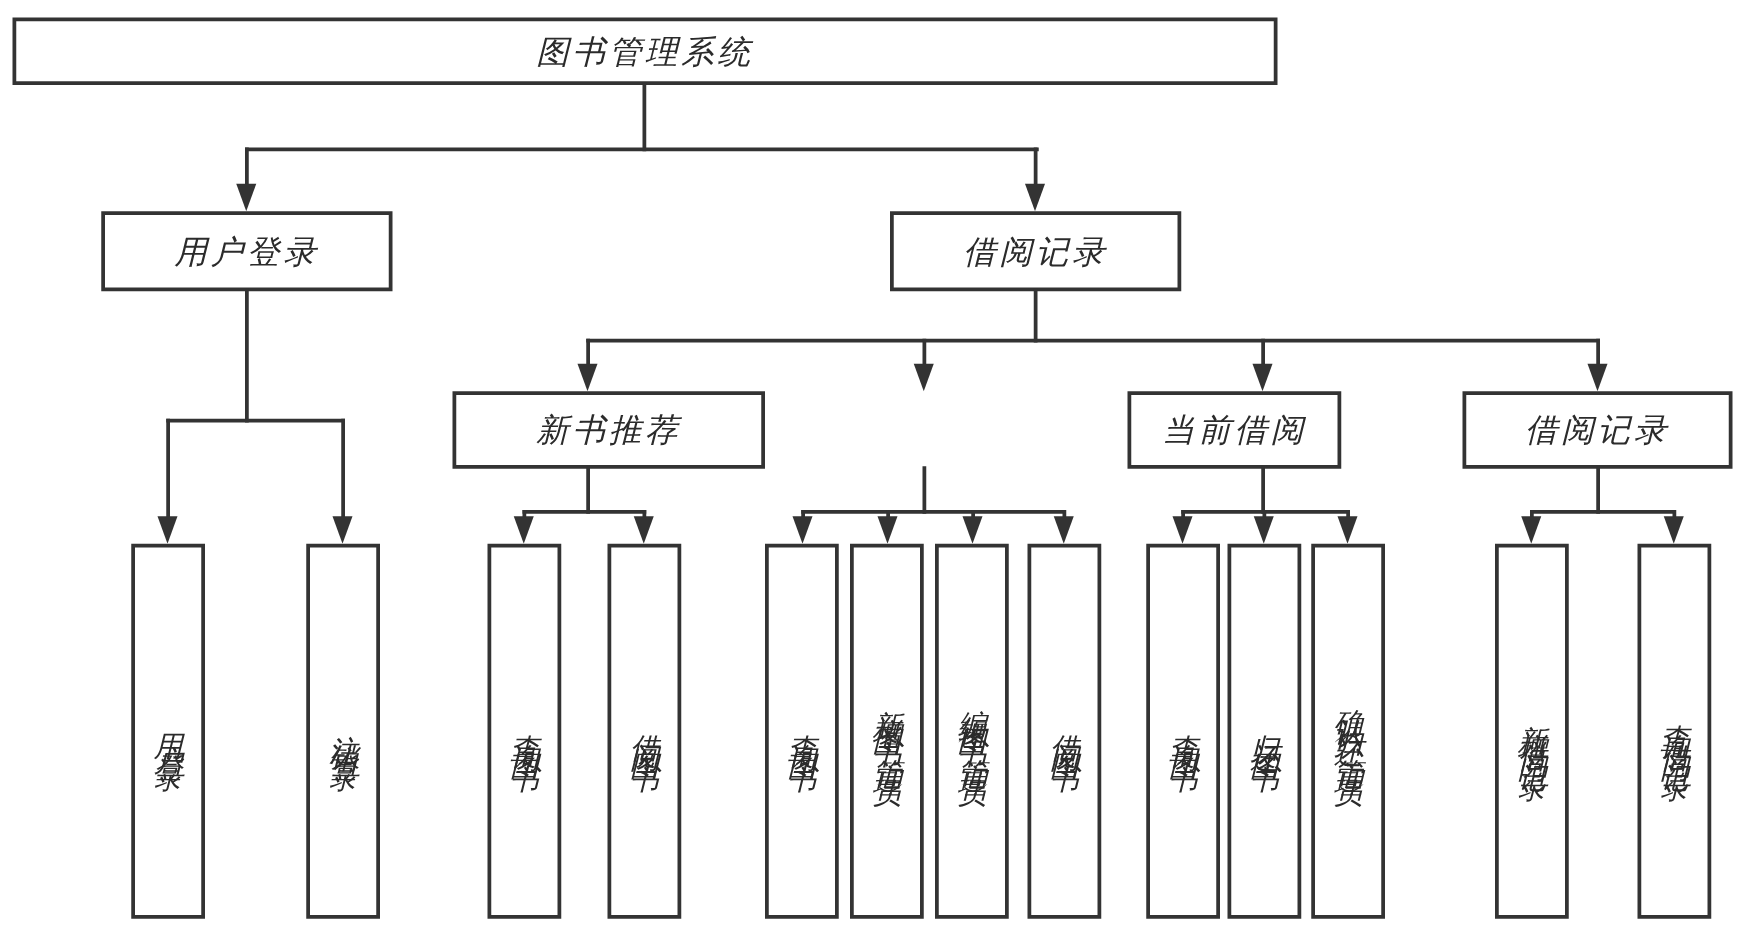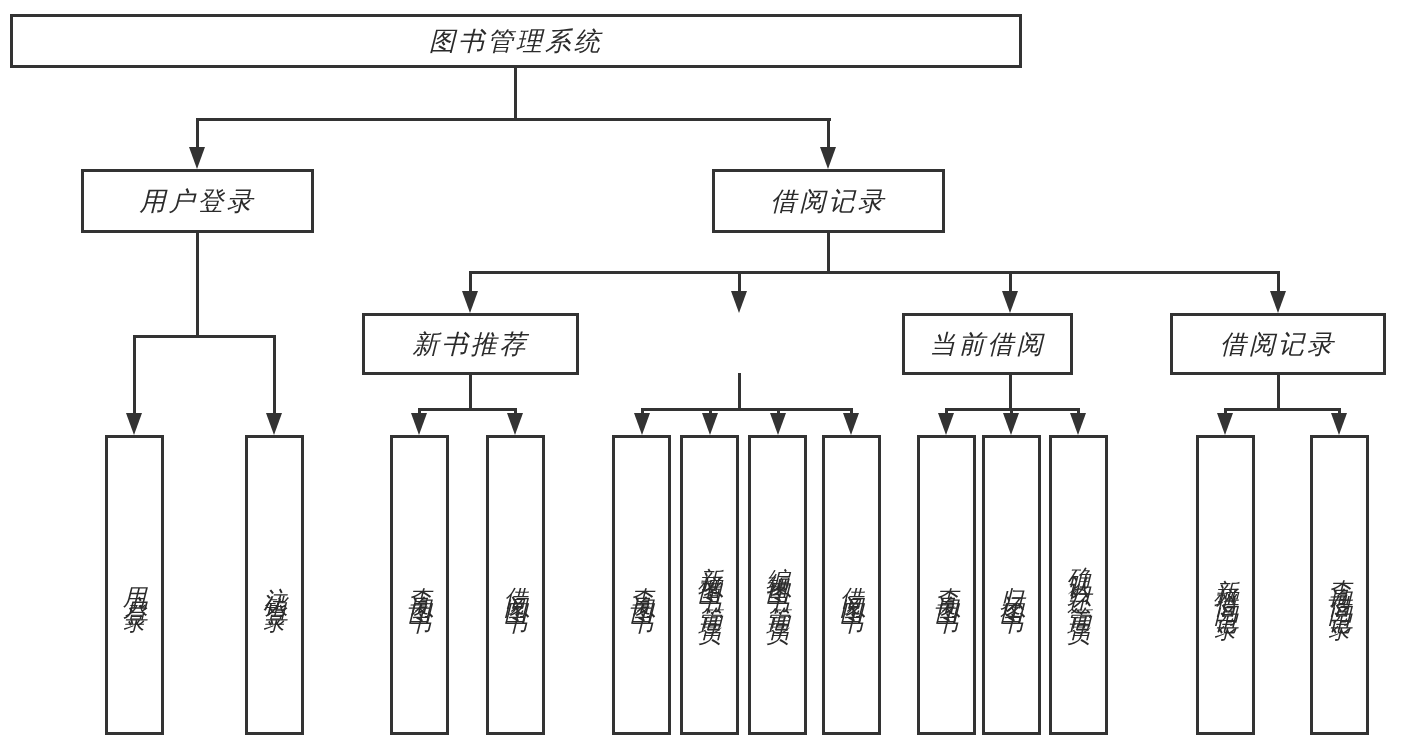--- a/index.html
+++ b/index.html
@@ -68,21 +68,21 @@
   <div class="hline" style="left:469px;top:271px;width:811px"></div>
   <div class="vline" style="left:469px;top:271px;height:24px"></div>
   <div class="arrow" style="left:462px;top:291px"></div>
   <div class="vline" style="left:738px;top:271px;height:24px"></div>
   <div class="arrow" style="left:731px;top:291px"></div>
   <div class="vline" style="left:1009px;top:271px;height:24px"></div>
   <div class="arrow" style="left:1002px;top:291px"></div>
   <div class="vline" style="left:1277px;top:271px;height:24px"></div>
   <div class="arrow" style="left:1270px;top:291px"></div>
 
-  <div class="node h" style="left:362px;top:313px;width:217px;height:62px">
+  <div class="node h" style="left:362px;top:313px;width:250px;height:62px">
     <span class="lbl">新书推荐</span>
   </div>
   <div class="node h" style="left:902px;top:313px;width:171px;height:62px">
     <span class="lbl">当前借阅</span>
   </div>
   <div class="node h" style="left:1170px;top:313px;width:216px;height:62px">
     <span class="lbl">借阅记录</span>
   </div>
 
   <div class="vline" style="left:469px;top:373px;height:38px"></div>

